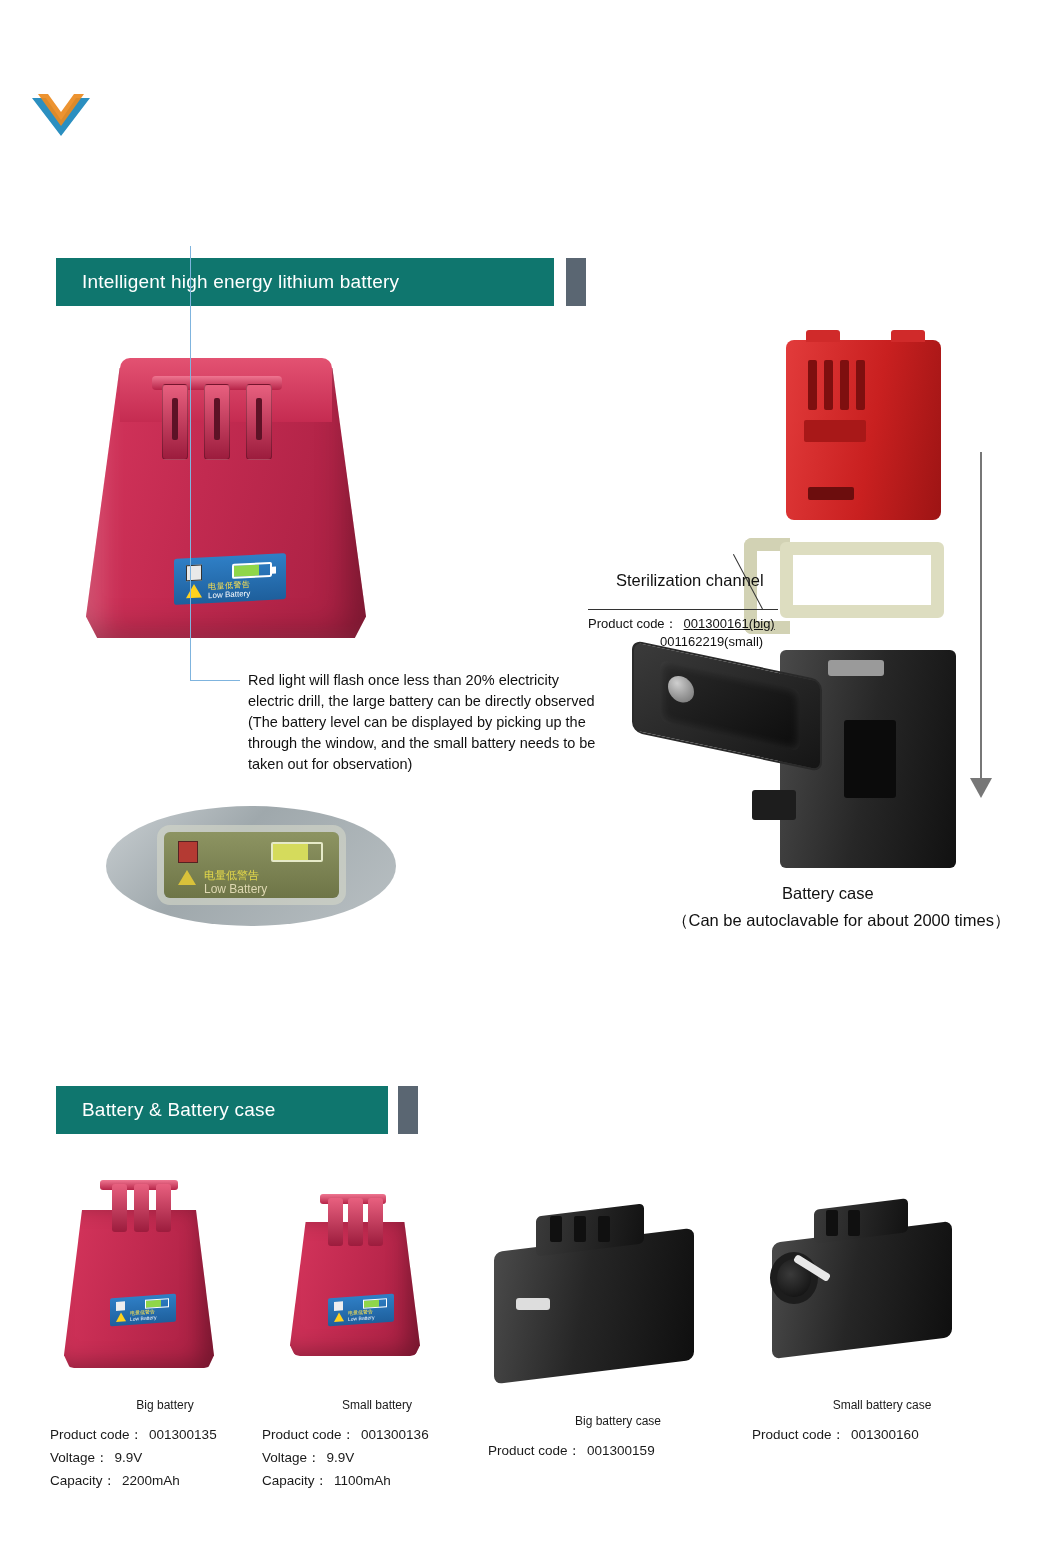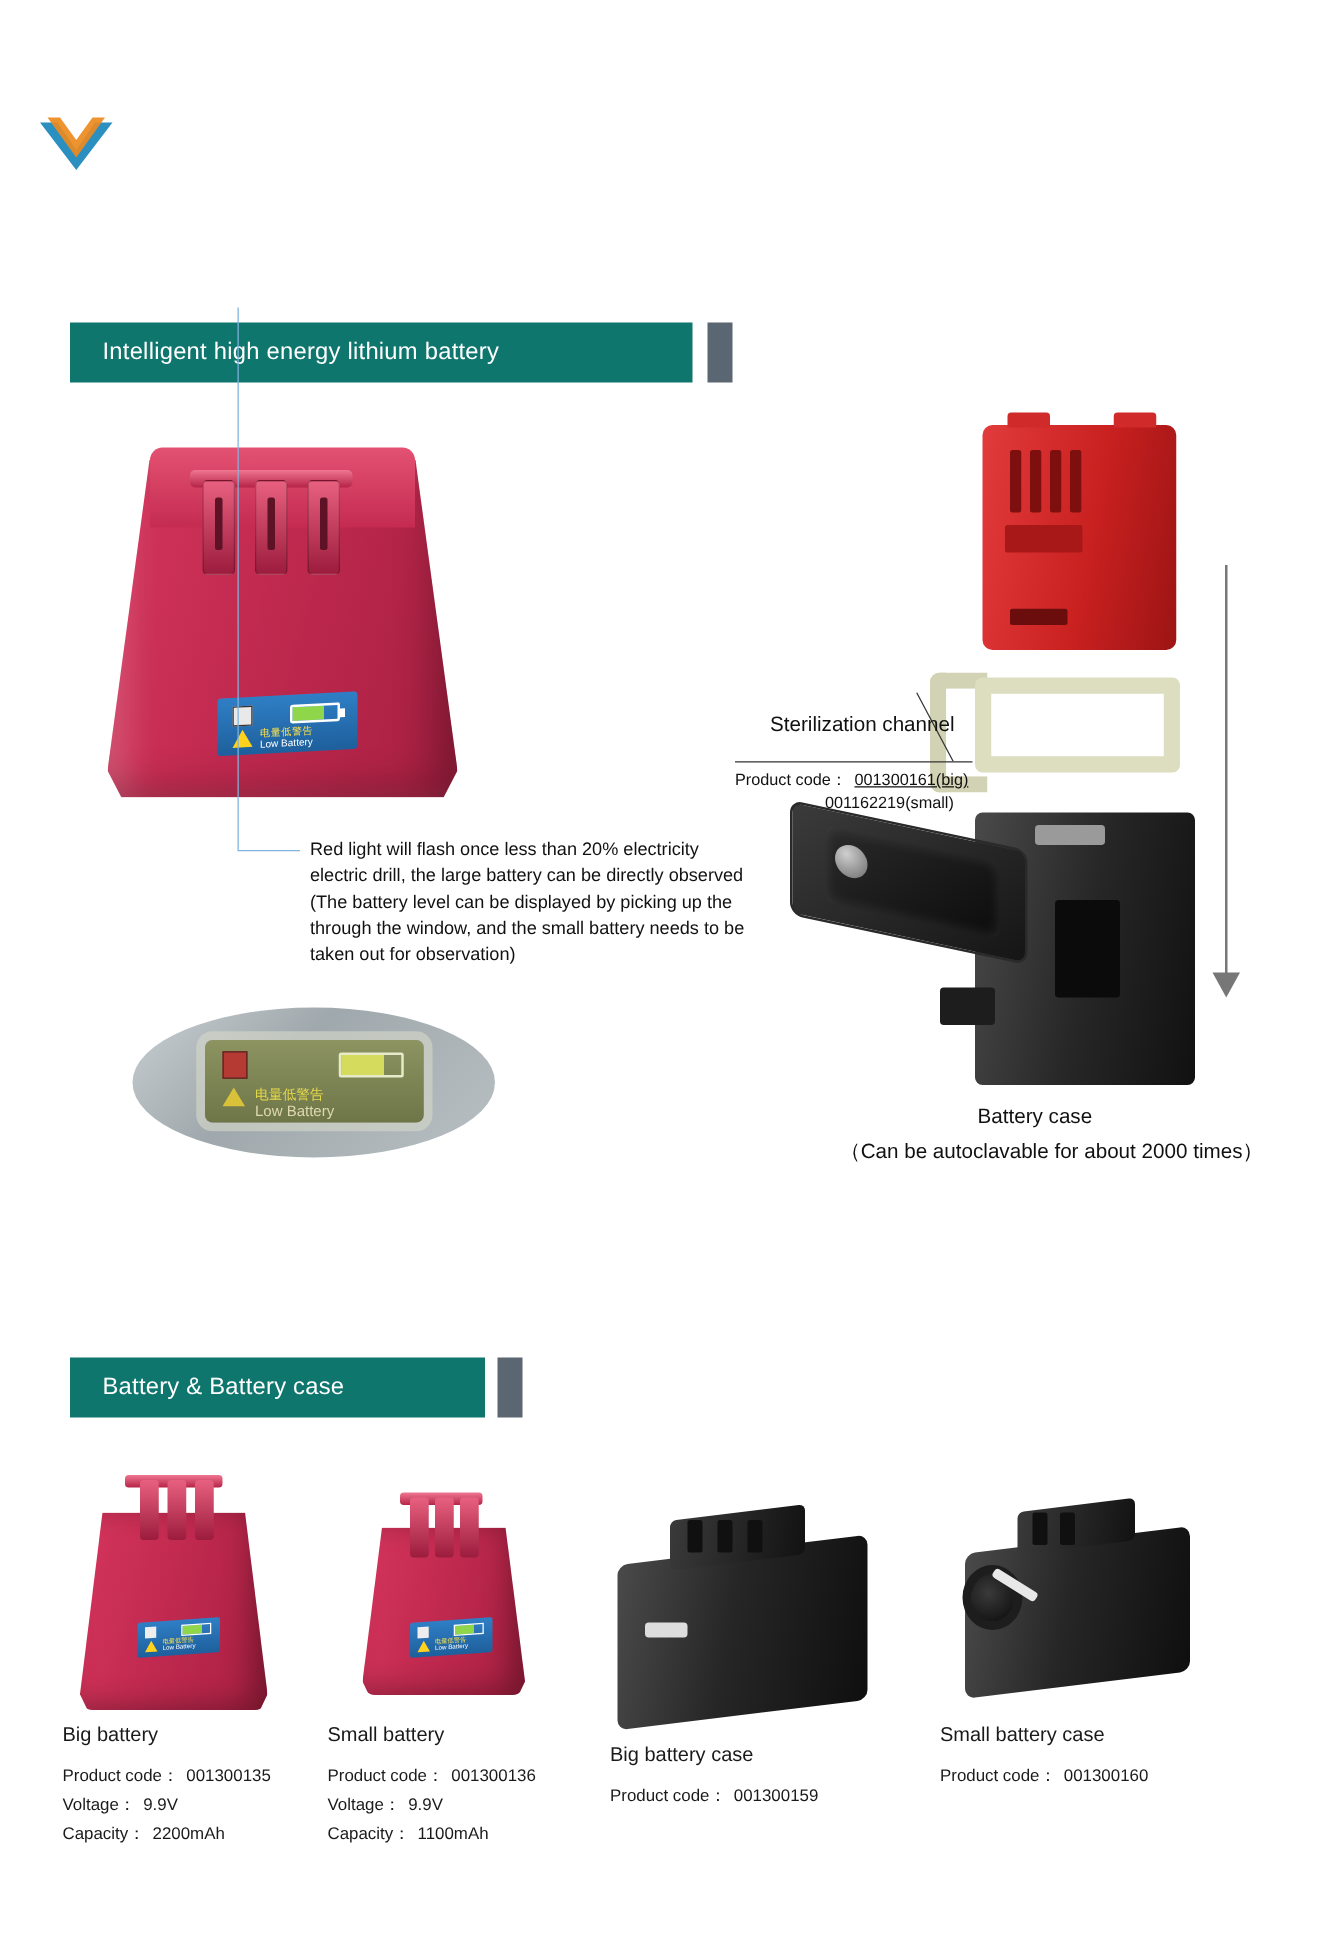--- a/index.html
+++ b/index.html
@@ -343,23 +343,23 @@
     transform: rotate(-28deg); transform-origin: bottom center;
   }
 
   
   .prod-row { position: absolute; left: 0; top: 1178px; width: 1059px; }
   .prod {
     position: absolute;
     width: 230px;
   }
   .prod .caption-c {
-    text-align: left;
-    font-size: 16px;
-    margin-top: 2px;
+    text-align: center;
+    font-size: 12px;
+    margin-top: 20px;
   }
   .prod .spec {
     font-size: 13.5px;
     line-height: 1.7;
     margin-top: 12px;
   }
 
   
   .minibat { position: relative; height: 200px; }
   .minibat .body {

